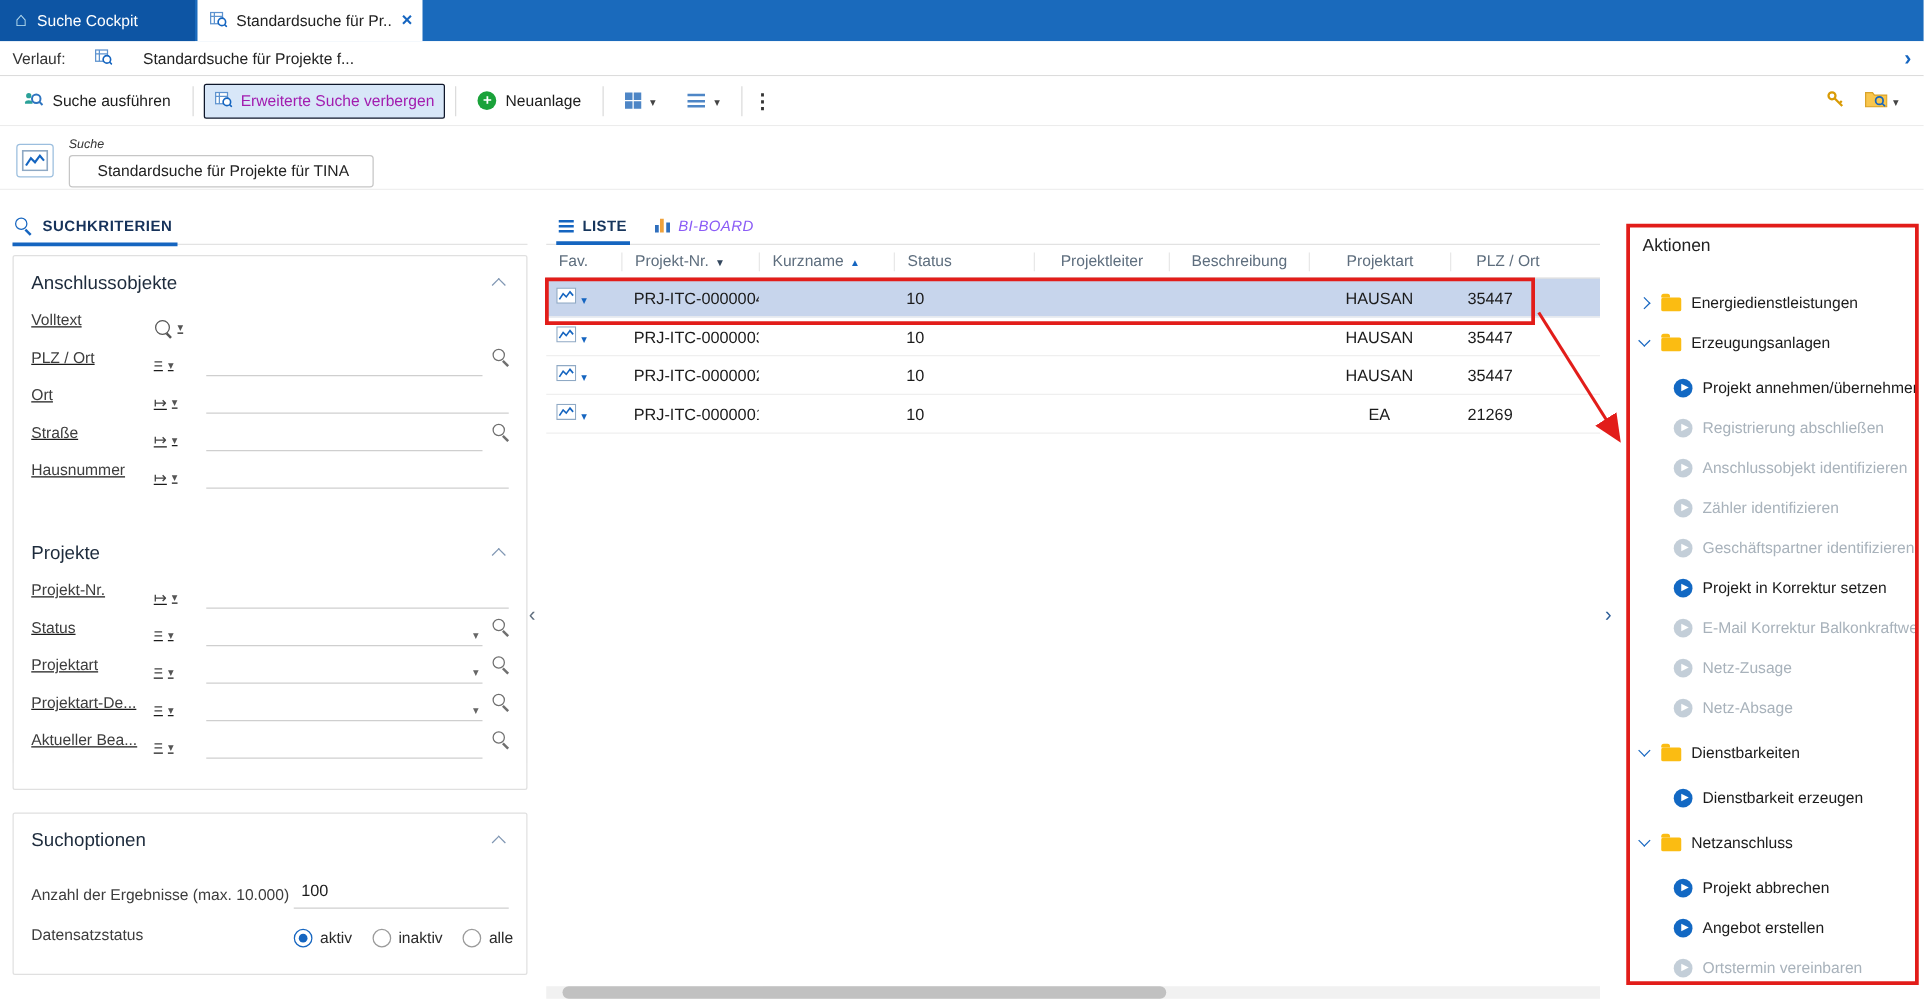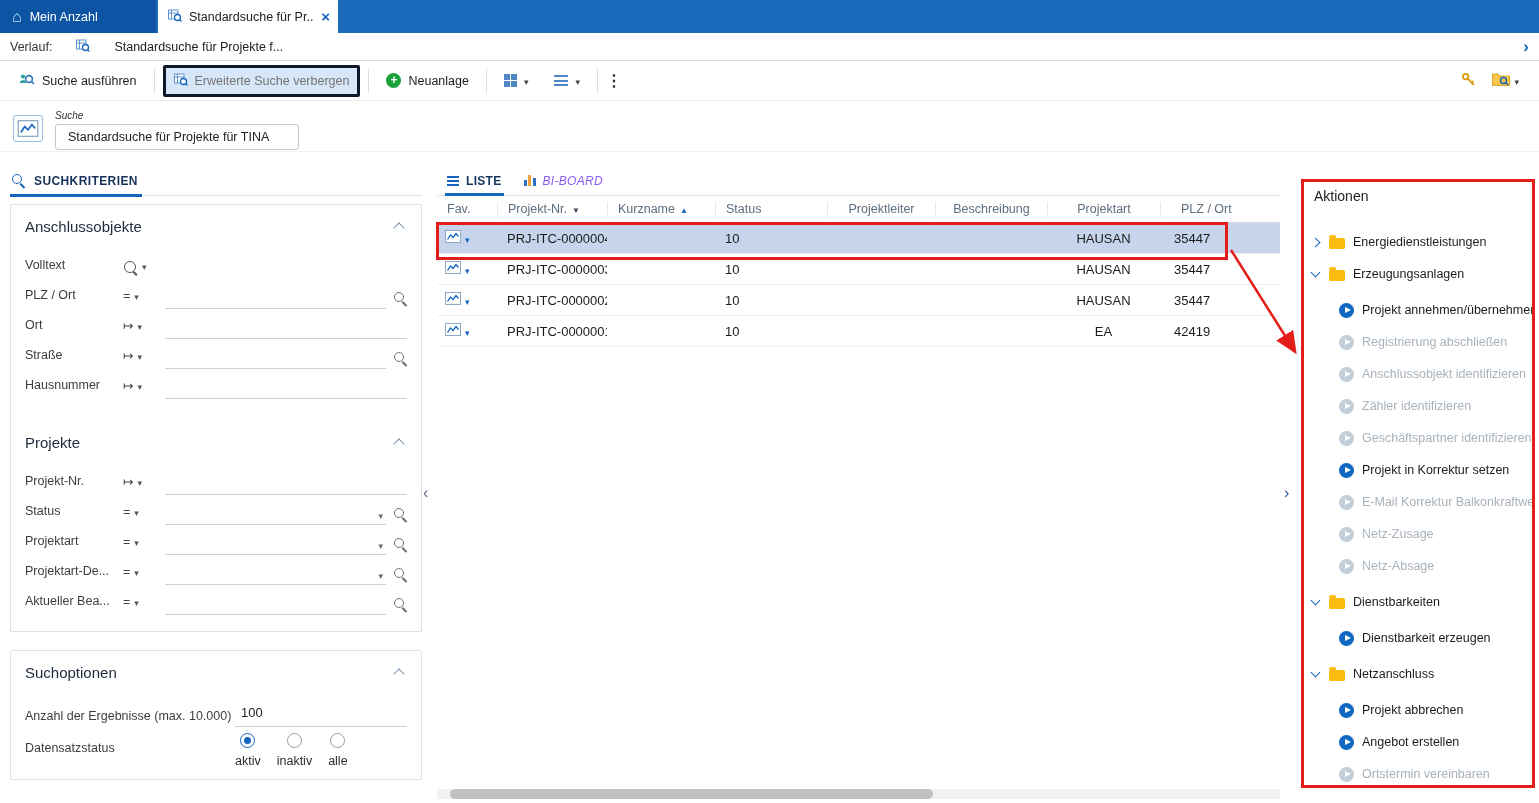--- a/index.html
+++ b/index.html
@@ -14,70 +14,70 @@
   .tab-search .tab-label { white-space:nowrap; overflow:hidden; flex:1; }
   .close-x::after { content:"×"; color:#1565c0; font-weight:bold; font-size:15px; }
 
   
   .verlauf { position:absolute; top:33px; left:0; width:100%; height:28px; border-bottom:1px solid #dcdcdc; display:flex; align-items:center; padding:0 10px; gap:24px; font-size:12.5px; color:#333; background:#fff; }
   .chev-r-txt::after { content:"›"; color:#1565c0; font-size:17px; font-weight:bold; }
 
   
   .toolbar { position:absolute; top:61px; left:0; width:100%; height:40px; border-bottom:1px solid #ececec; display:flex; align-items:center; padding:0 10px; gap:8px; background:#fff; }
   .tbtn { display:flex; align-items:center; gap:7px; padding:5px 8px; font-size:12.5px; color:#1c1c1c; border:1px solid transparent; border-radius:2px; cursor:pointer; white-space:nowrap; }
-  .tbtn.hl { background:#d8e7f8; border:3px solid #0f172a; color:#737373; }
+  .tbtn.hl { background:#d8e7f8; border:1px solid #0f172a; color:#a21caf; }
   .tsep { width:1px; height:24px; background:#dcdcdc; flex:none; }
   .plus-ic { width:15px; height:15px; border-radius:50%; background:#1aa23a; position:relative; flex:none; }
   .plus-ic::after { content:"+"; position:absolute; left:0; top:0; width:15px; height:15px; color:#fff; font-weight:bold; font-size:12px; line-height:14px; text-align:center; }
   .grid-ic { width:13px; height:13px; display:grid; grid-template-columns:1fr 1fr; grid-template-rows:1fr 1fr; gap:1.5px; flex:none; }
   .grid-ic b { background:#4e86c6; }
   .rows-ic { width:14px; height:11px; display:flex; flex-direction:column; justify-content:space-between; flex:none; }
   .rows-ic b { height:2px; background:#4e86c6; display:block; }
   .dcaret::after { content:"▾"; font-size:9px; color:#444; }
   .kebab::after { content:"⋮"; font-size:16px; color:#333; font-weight:bold; }
   .tb-right { margin-left:auto; display:flex; align-items:center; gap:16px; padding-right:10px; }
 
   
   .suchebar { position:absolute; top:101px; left:0; width:100%; height:51px; border-bottom:1px solid #efefef; background:#fff; }
   .suche-ic-box { position:absolute; left:13px; top:14px; width:30px; height:27px; border:1px solid #9bbede; border-radius:3px; display:flex; align-items:center; justify-content:center; }
   .suche-label { position:absolute; left:55px; top:9px; font-size:10px; color:#333;font-style:italic; }
-  .suche-input { position:absolute; left:55px; top:23px; width:244px; height:26px; border:1px solid #c6c6c6; border-radius:3px; line-height:24px; padding-left:12px; font-size:12.5px; color:#222; background:#fff; }
+  .suche-input { position:absolute; left:55px; top:23px; width:244px; height:26px; border:1px solid #c6c6c6; border-radius:3px; line-height:24px; padding-left:22px; font-size:12.5px; color:#222; background:#fff; }
 
   
   .left { position:absolute; left:10px; top:166px; width:412px; }
   .lp-head { height:30px; display:flex; align-items:center; gap:9px; border-bottom:1px solid #e3e3e3; position:relative; padding-left:2px; }
   .lp-head::after { content:''; position:absolute; left:0; bottom:-2px; width:132px; height:3px; background:#1565c0; }
   .lp-title { font-size:12px; font-weight:bold; color:#16325a; letter-spacing:0.4px; }
   .card { border:1px solid #e0e0e0; border-radius:2px; margin-top:8px; padding:8px 14px 16px 14px; background:#fff; }
   .sec-h { display:flex; align-items:center; justify-content:space-between; height:26px; font-size:15px; color:#1d2b3c; }
   .sec-h.mt { margin-top:30px; }
   .sec-chev { width:8px; height:8px; border-right:1.6px solid #8097b3; border-bottom:1.6px solid #8097b3; transform:rotate(-135deg); margin:4px 4px 0 0; }
   .fields { margin-top:10px; }
-  .frow { display:flex; align-items:flex-end; height:30px; }
+  .frow { display:flex; height:30px;text-decoration:underline; }
   .flabel { width:98px; font-size:12.5px; color:#3d3d3d; flex:none; padding-bottom:7px; white-space:nowrap; }
   .fop { width:42px; display:flex; align-items:center; gap:4px; flex:none; color:#444; font-size:12.5px; padding-bottom:6px; }
   .opcaret::after { content:"▾"; font-size:9px; color:#555; }
   .fin { flex:1; height:22px; border-bottom:1px solid #cfcfcf; position:relative; }
   .fcaret::after { content:"▾"; font-size:9px; color:#666; position:absolute; right:3px; bottom:3px; }
   .mag { width:13px; height:13px; position:relative; flex:none; }
   .mag::before { content:''; position:absolute; left:0; top:0; width:8px; height:8px; border:1.6px solid #6f6f6f; border-radius:50%; }
   .mag::after { content:''; position:absolute; left:8.8px; top:8.8px; width:5.5px; height:1.8px; background:#6f6f6f; transform:rotate(45deg); transform-origin:0 0; }
   .mag.blue::before { border-color:#1565c0; }
   .mag.blue::after { background:#1565c0; }
   .fmag { margin:0 0 4px 8px; }
   .vt-ic { width:15px; height:15px; position:relative; flex:none; margin-bottom:-2px; }
   .vt-ic::before { content:''; position:absolute; left:1px; top:1px; width:10px; height:10px; border:1.7px solid #555; border-radius:50%; }
   .vt-ic::after { content:''; position:absolute; left:11px; top:11px; width:5px; height:1.8px; background:#555; transform:rotate(45deg); transform-origin:0 0; }
 
   .opt-row1 { display:flex; align-items:flex-end; margin-top:16px; height:26px; }
   .opt-label { font-size:12.5px; color:#3d3d3d; width:210px; flex:none; padding-bottom:4px; }
   .opt-input { flex:1; border-bottom:1px solid #cfcfcf; height:22px; font-size:13px; padding-left:6px; color:#1c1c1c; }
   .opt-row2 { display:flex; align-items:center; margin-top:10px; height:26px; }
   .radios { display:flex; align-items:center; gap:16px; }
-  .radio-item { display:flex; align-items:center; gap:6px; font-size:12.5px; color:#2b2b2b; cursor:pointer;flex-direction:column; }
+  .radio-item { display:flex; align-items:center; gap:6px; font-size:12.5px; color:#2b2b2b; cursor:pointer; }
   .radio { width:15px; height:15px; border:1px solid #9a9a9a; border-radius:50%; background:#fff; position:relative; flex:none; }
   .radio.checked { border-color:#1565c0; }
   .radio.checked::after { content:''; position:absolute; inset:3px; border-radius:50%; background:#1565c0; }
 
   
   .mid { position:absolute; left:437px; top:166px; width:843px; }
   .mtabs { height:30px; display:flex; align-items:center; gap:22px; padding-left:10px; border-bottom:1px solid #e2e2e2; }
   .mtab { display:flex; align-items:center; gap:7px; font-size:12px; font-weight:bold; color:#17365d; letter-spacing:0.3px; position:relative; height:100%; cursor:pointer; }
   .mtab.active::after { content:''; position:absolute; left:-2px; right:-2px; bottom:-1px; height:3px; background:#1565c0; }
   .mtab.inactive { color:#8b5cf6; font-weight:normal;font-style:italic; }
@@ -134,21 +134,21 @@
   .arrow-svg { position:absolute; left:0; top:0; width:1539px; height:803px; pointer-events:none; z-index:45; }
 </style>
 </head>
 <body>
 
 <div class="page">
 
   <div class="tabbar">
     <div class="tab-cockpit">
       <span class="house"></span>
-      <span>Mein Anzahl</span>
+      <span>Suche Cockpit</span>
     </div>
     <div class="tab-search">
       <span><svg width="14" height="13" viewBox="0 0 14 13">
             <rect x="0.5" y="1" width="9.5" height="9" fill="#fff" stroke="#5e93cf"></rect>
             <line x1="0.5" y1="4" x2="10" y2="4" stroke="#5e93cf"></line>
             <line x1="3.5" y1="1" x2="3.5" y2="10" stroke="#5e93cf"></line>
             <circle cx="9.5" cy="8.5" r="3" fill="#fff" stroke="#1565c0" stroke-width="1.3"></circle>
             <line x1="11.6" y1="10.6" x2="13.5" y2="12.5" stroke="#1565c0" stroke-width="1.3"></line>
           </svg></span>
       <span class="tab-label">Standardsuche für Pr...</span>
@@ -482,21 +482,21 @@
               <polyline points="2.5,9.5 5.5,5 8,7.5 11,3.5 13.5,6.5" fill="none" stroke="#1565c0" stroke-width="1.3"></polyline>
             </svg></span>
         <span class="rcaret"></span>
       </div>
       <div class="td w-nr">PRJ-ITC-0000001</div>
       <div class="td w-kn"></div>
       <div class="td w-st">10</div>
       <div class="td w-pl"></div>
       <div class="td w-be"></div>
       <div class="td w-pa cen">EA</div>
-      <div class="td w-plz">42419</div>
+      <div class="td w-plz">21269</div>
     </div>
   </div>
 
   <span class="collapse-l"></span>
   <span class="collapse-r"></span>
 
   <div class="hsb">
     <div class="hsb-thumb"></div>
   </div>
 

